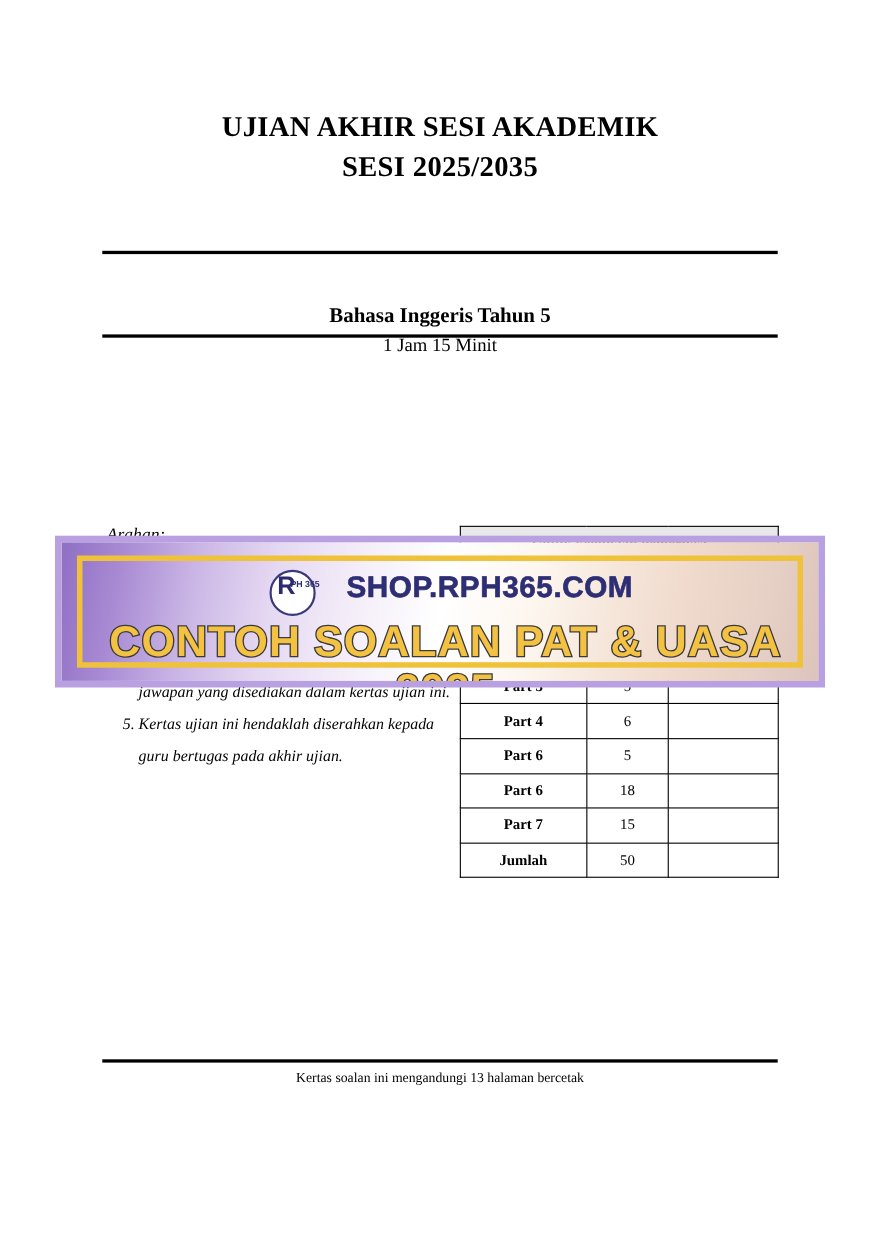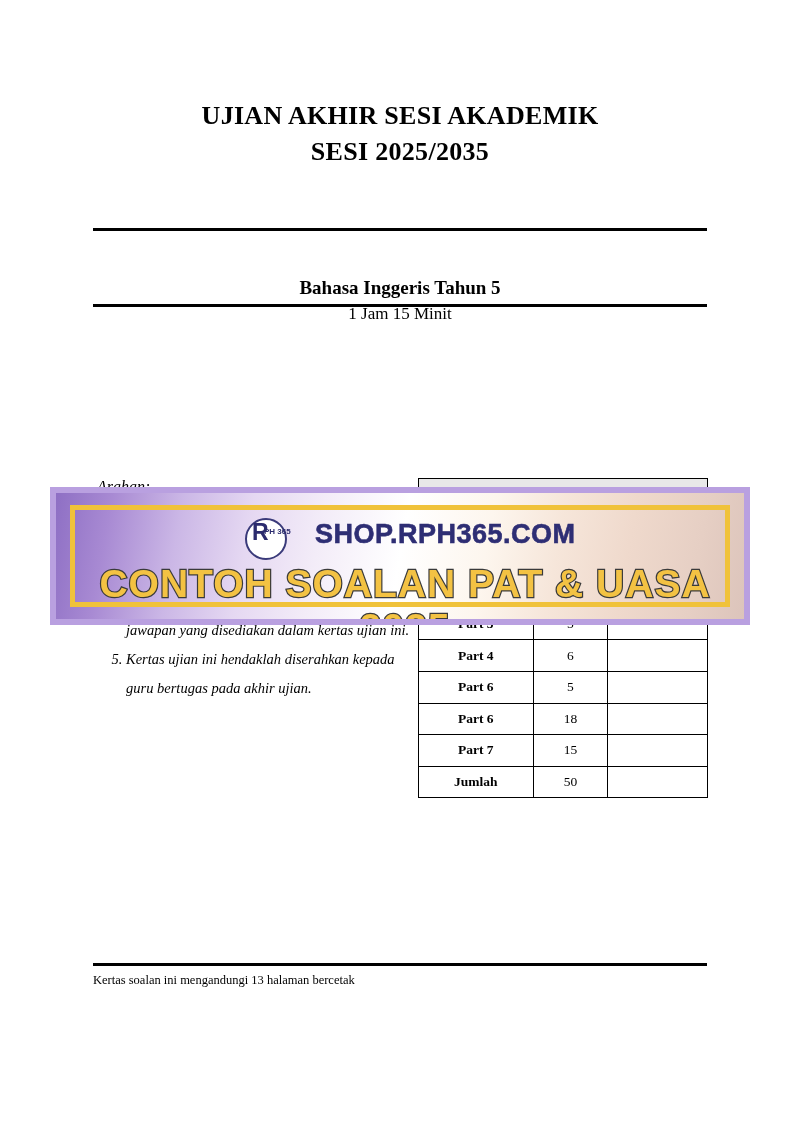--- a/index.html
+++ b/index.html
@@ -144,21 +144,21 @@
   .marks-table td.val {
     font-weight: normal;
   }
 
   
   .footer-note {
     position: absolute;
     left: 93px;
     top: 973px;
     width: 614px;
-    text-align: left;
+    text-align: center;
     font-size: 12.5px;
   }
 
   
   .banner {
     position: absolute;
     left: 50px;
     top: 487px;
     width: 700px;
     height: 138px;

